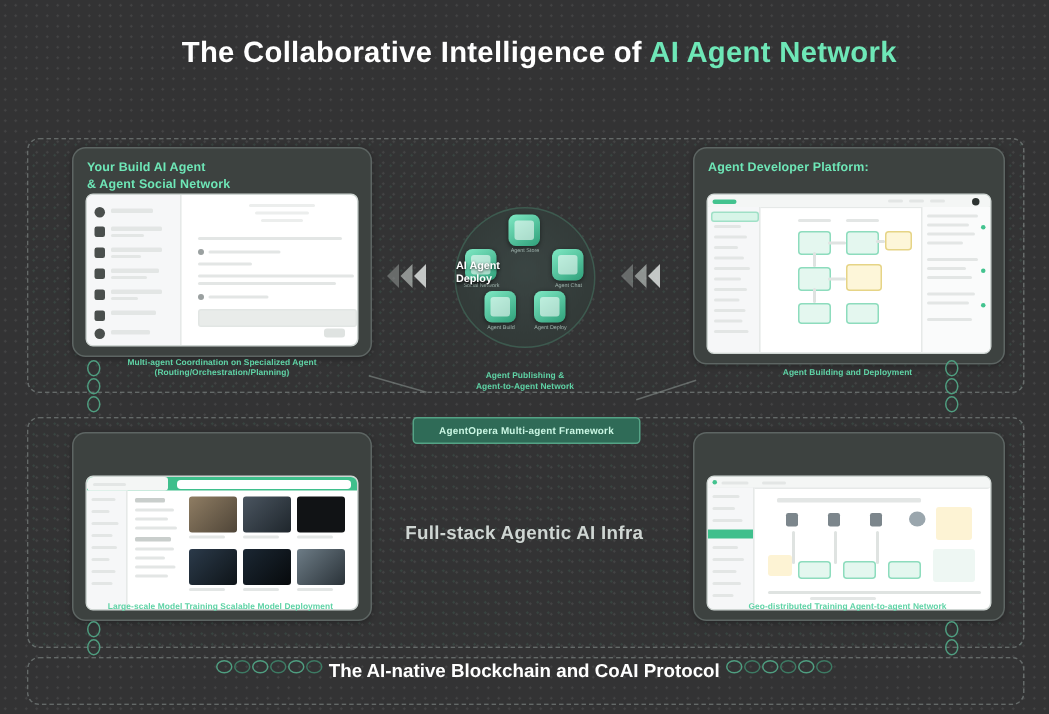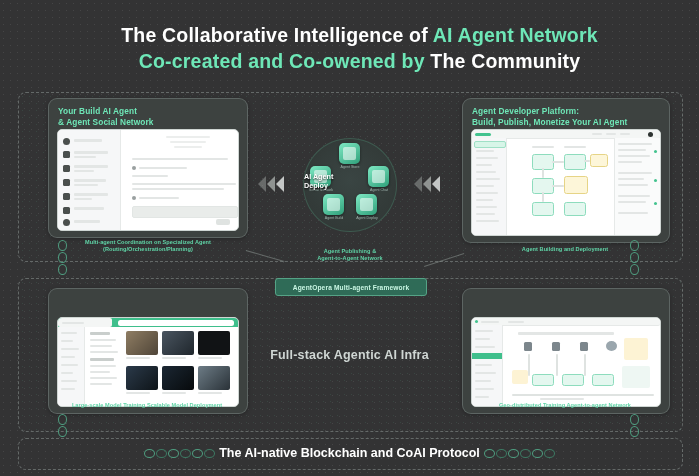--- a/index.html
+++ b/index.html
@@ -130,21 +130,21 @@
     color:#c9f6e3;font-size:6.6px;font-weight:bold;letter-spacing:.15px;
   }
   
   #fullstack{
     position:absolute;left:0;right:0;top:348px;text-align:center;z-index:6;
     color:#cfd6d3;font-size:12.5px;font-weight:bold;letter-spacing:.2px;
   }
   
   #chain-banner{
     position:absolute;left:0;right:0;top:440px;height:26px;z-index:7;
-    display:flex;align-items:center;justify-content:center;gap:4px;
+    display:flex;align-items:flex-start;justify-content:center;gap:4px;
   }
   #chain-banner .chain-text{
     color:#ffffff;font-size:12.5px;font-weight:bold;white-space:nowrap;
   }
   .chain-run{display:flex;align-items:center;gap:1px;}
   .link{
     width:9px;height:7px;border:1.6px solid #4f9e80;border-radius:50%;
     transform:rotate(0deg);
   }
   .link.alt{border-color:#3d7a63;}
@@ -155,23 +155,20 @@
   .conn{position:absolute;background:rgba(150,160,156,.5);z-index:3;}
 </style>
 </head>
 <body>
 
 <div class="bg-dots"></div>
 
 <div class="title-wrap">
   <div class="title-line">
     <span>The Collaborative Intelligence of </span><span class="accent">AI Agent Network</span>
-  </div>
-  <div class="title-line">
-    <span class="accent">Co-created and Co-owened by </span><span>The Community</span>
   </div>
 </div>
 
 <div class="section" id="section-top">
   <div class="bg-dots teal"></div>
 </div>
 <div class="section" id="section-bottom">
   <div class="bg-dots teal"></div>
 </div>
 <div class="section" id="section-chain"></div>
@@ -242,21 +239,20 @@
   </div>
 </div>
 <div class="caption" style="left:52px;top:239px;width:192px;">
   <div>Multi-agent Coordination on Specialized Agent</div>
   <div>(Routing/Orchestration/Planning)</div>
 </div>
 
 <div class="panel" id="panel-devplat">
   <div class="panel-title">
     <div>Agent Developer Platform:</div>
-    <div>Build, Publish, Monetize Your AI Agent</div>
   </div>
   <div class="shot">
     <div class="mock">
       <div class="m-bar" style="left:0;top:0;right:0;height:8px;background:#f4f6f5;border-bottom:1px solid #e6e9e8;"></div>
       <div class="m-green" style="left:3px;top:2.5px;width:16px;height:3px;background:#43c38f;"></div>
       <div class="m-row" style="left:120px;top:3px;width:10px;height:2px;"></div>
       <div class="m-row" style="left:134px;top:3px;width:10px;height:2px;"></div>
       <div class="m-row" style="left:148px;top:3px;width:10px;height:2px;"></div>
       <div class="m-ico" style="left:176px;top:2px;width:5px;height:5px;border-radius:50%;background:#2d3331;"></div>
 

